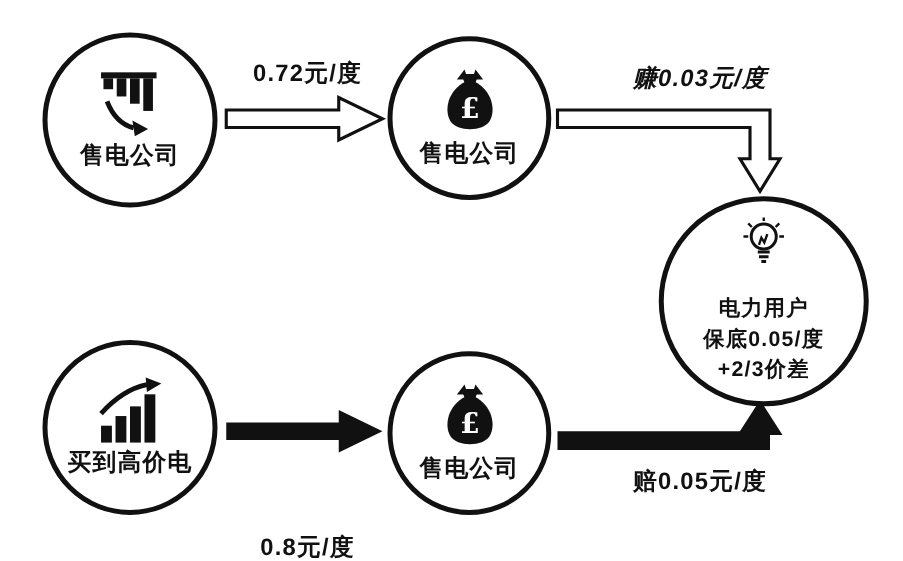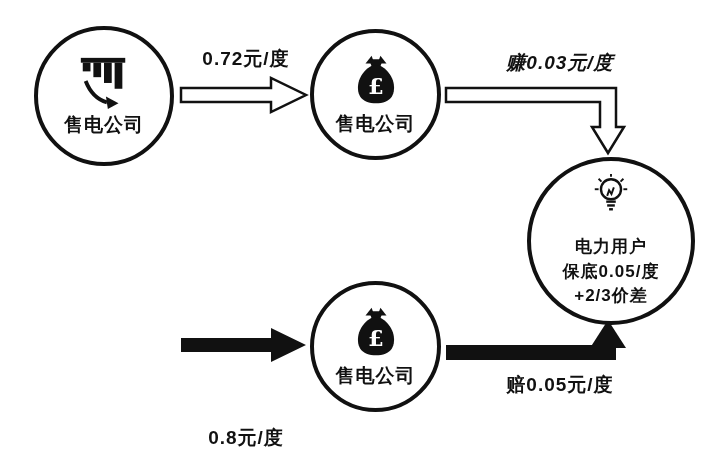--- a/index.html
+++ b/index.html
@@ -78,20 +78,31 @@
       <line x1="11" y1="6" x2="14" y2="9" stroke="#111" stroke-width="2"></line>
       <line x1="37" y1="6" x2="34" y2="9" stroke="#111" stroke-width="2"></line>
       <line x1="7" y1="17" x2="11" y2="17" stroke="#111" stroke-width="2"></line>
       <line x1="37" y1="17" x2="41" y2="17" stroke="#111" stroke-width="2"></line>
     </svg>
     <div class="node-label multiline">电力用户
 保底0.05/度
 +2/3价差</div>
   </div>
 
+  <div class="node" style="left:34px;top:272px;width:140px;height:140px;">
+    <svg class="icon" viewBox="0 0 64 58" width="62" height="56">
+      <rect x="8" y="42" width="9" height="14" fill="#111"></rect>
+      <rect x="20" y="34" width="9" height="22" fill="#111"></rect>
+      <rect x="32" y="26" width="9" height="30" fill="#111"></rect>
+      <rect x="44" y="16" width="9" height="40" fill="#111"></rect>
+      <path d="M8 32 Q26 12 46 8" fill="none" stroke="#111" stroke-width="4"></path>
+      <polygon points="45,2 58,7 46,14" fill="#111"></polygon>
+    </svg>
+    <div class="node-label">买到高价电</div>
+  </div>
 
   <div class="node" style="left:310px;top:281px;width:131px;height:131px;">
     <svg class="icon" viewBox="0 0 64 64" width="56" height="56">
       <path d="M20 12 L27 3 L30 12 Z" fill="#111"></path>
       <path d="M44 12 L37 3 L34 12 Z" fill="#111"></path>
       <path d="M24 7 L40 7 L37 15 L27 15 Z" fill="#111"></path>
       <path d="M28 14 L36 14 C52 22 56 40 50 50 C44 60 20 60 14 50 C8 40 12 22 28 14 Z" fill="#111"></path>
       <text x="32" y="47" text-anchor="middle" font-size="26" font-weight="bold" fill="#ffffff" font-family="'DejaVu Serif',serif">£</text>
     </svg>
     <div class="node-label">售电公司</div>

